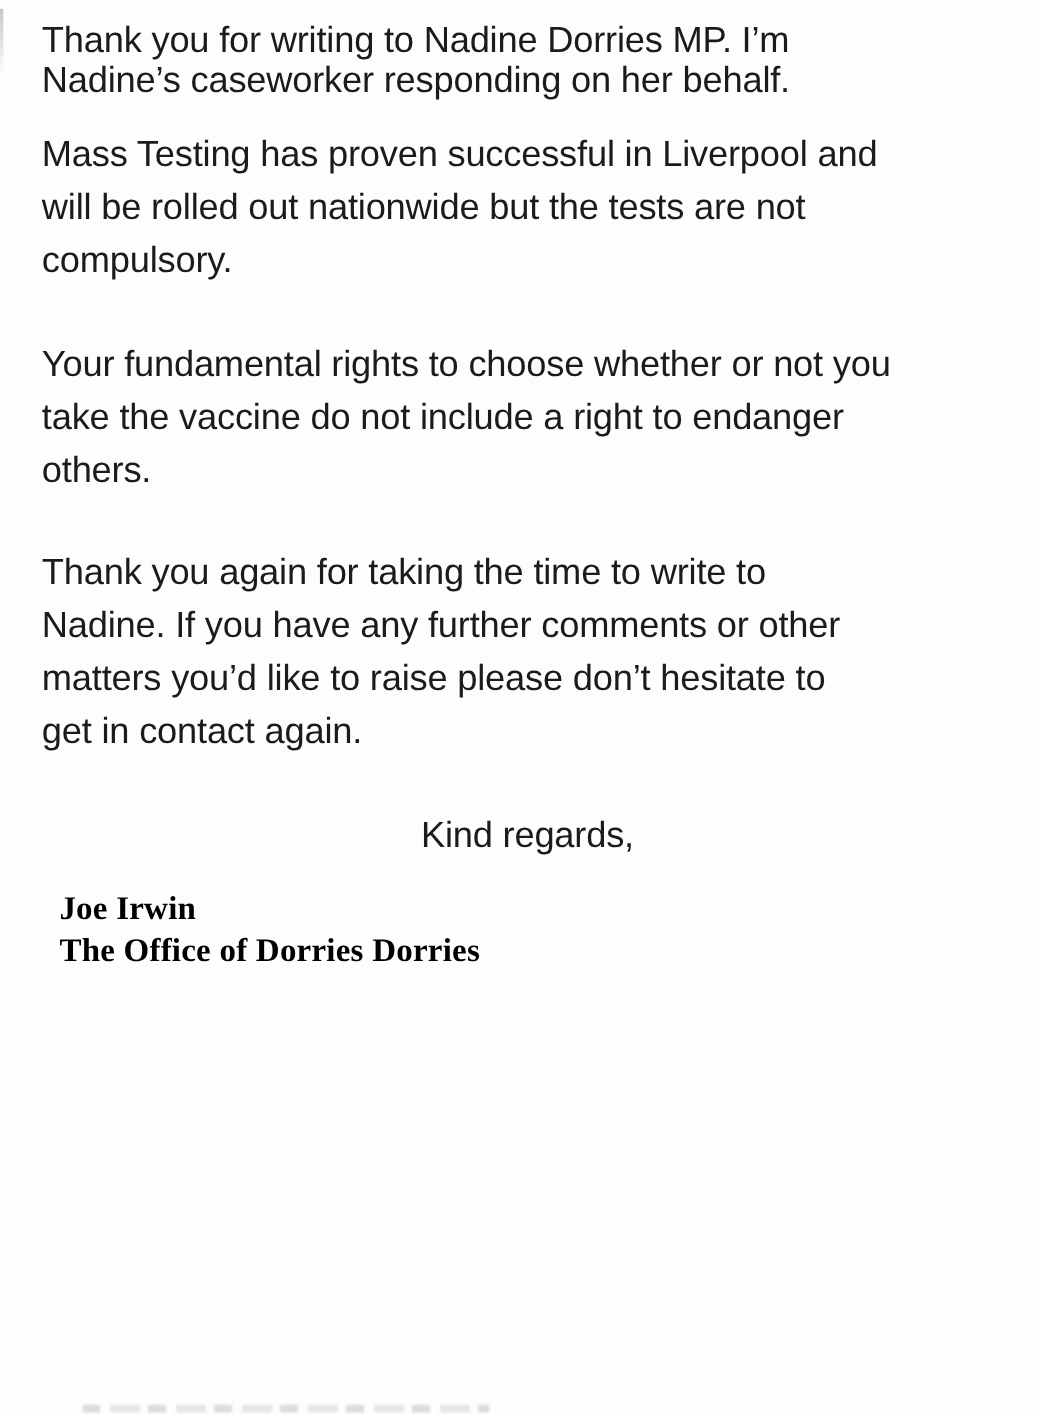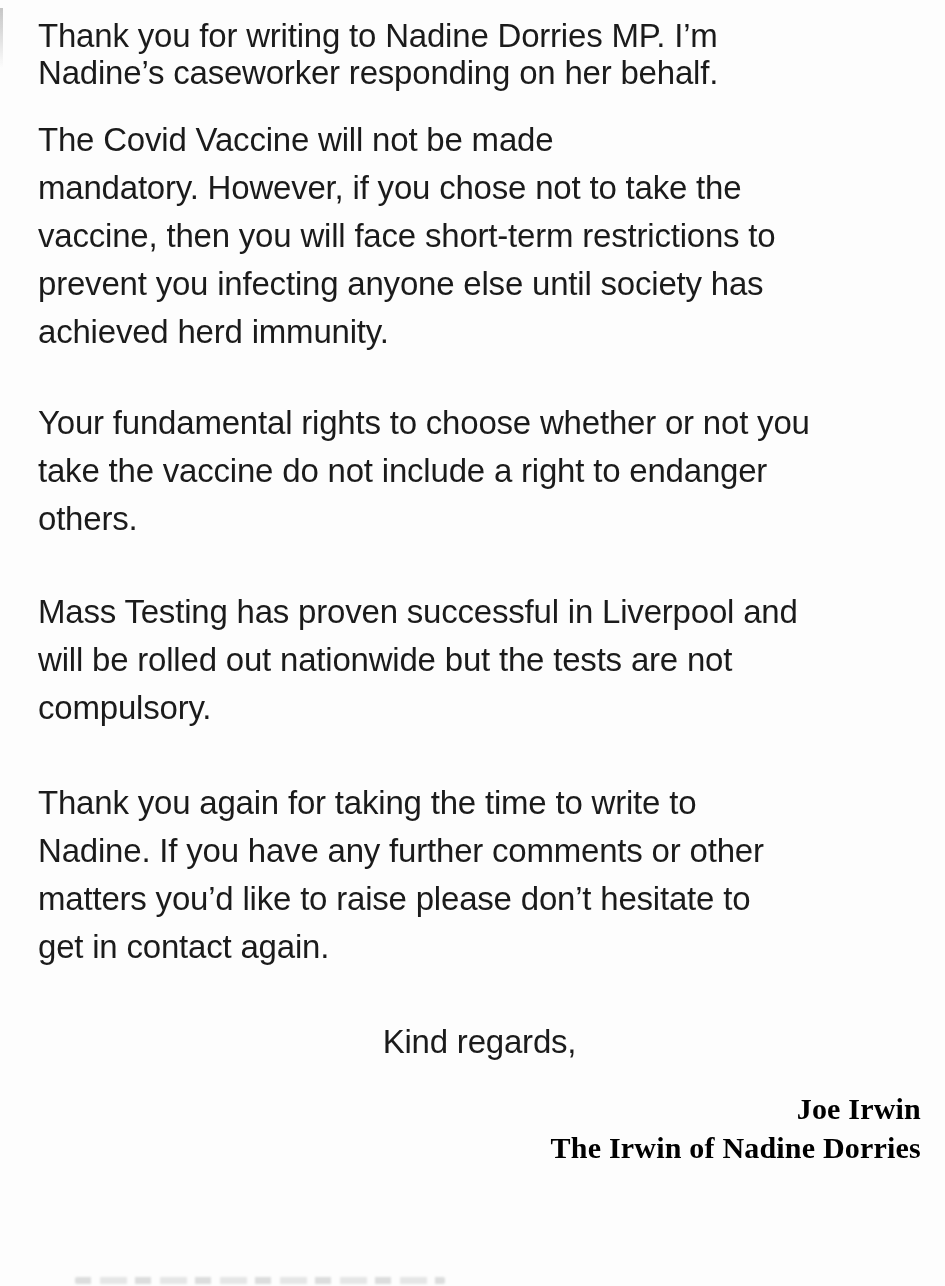--- a/index.html
+++ b/index.html
@@ -39,21 +39,20 @@
   .p-testing    { margin-bottom: 47px; }
   .p-thanks     { margin-bottom: 52px; }
   .p-closing {
     line-height: 37px;
     margin-bottom: 29px;
     text-align: center;
   }
   .signature {
     margin-left: 54px;
     margin-right: 24px;
-    text-align: right;
   }
   .signature p {
     margin: 0;
     font-family: "Liberation Serif", "DejaVu Serif", serif;
     font-weight: bold;
     font-size: 30px;
     line-height: 39px;
     color: #000000;
     white-space: pre-line;
     letter-spacing: 0.2px;
@@ -90,42 +89,37 @@
   }
 </style>
 </head>
 <body>
 
 <main class="letter">
 
   <p class="body-para p-intro">Thank you for writing to Nadine Dorries MP. I’m
 Nadine’s caseworker responding on her behalf.</p>
 
-  <p class="body-para p-mandate">The Covid Vaccine will not be made
-mandatory. However, if you chose not to take the
-vaccine, then you will face short-term restrictions to
-prevent you infecting anyone else until society has
-achieved herd immunity.</p>
+
+  <p class="body-para p-testing">Mass Testing has proven successful in Liverpool and
+will be rolled out nationwide but the tests are not
+compulsory.</p>
 
   <p class="body-para p-rights">Your fundamental rights to choose whether or not you
 take the vaccine do not include a right to endanger
 others.</p>
-
-  <p class="body-para p-testing">Mass Testing has proven successful in Liverpool and
-will be rolled out nationwide but the tests are not
-compulsory.</p>
 
   <p class="body-para p-thanks">Thank you again for taking the time to write to
 Nadine. If you have any further comments or other
 matters you’d like to raise please don’t hesitate to
 get in contact again.</p>
 
   <p class="body-para p-closing">Kind regards,</p>
 
   <div class="signature">
     <p class="sig-name">Joe Irwin</p>
-    <p class="sig-office">The Irwin of Nadine Dorries</p>
+    <p class="sig-office">The Office of Dorries Dorries</p>
   </div>
 
   <div class="cutoff-artifact"></div>
   <div class="edge-artifact"></div>
 
 </main>
 
 </body></html>

